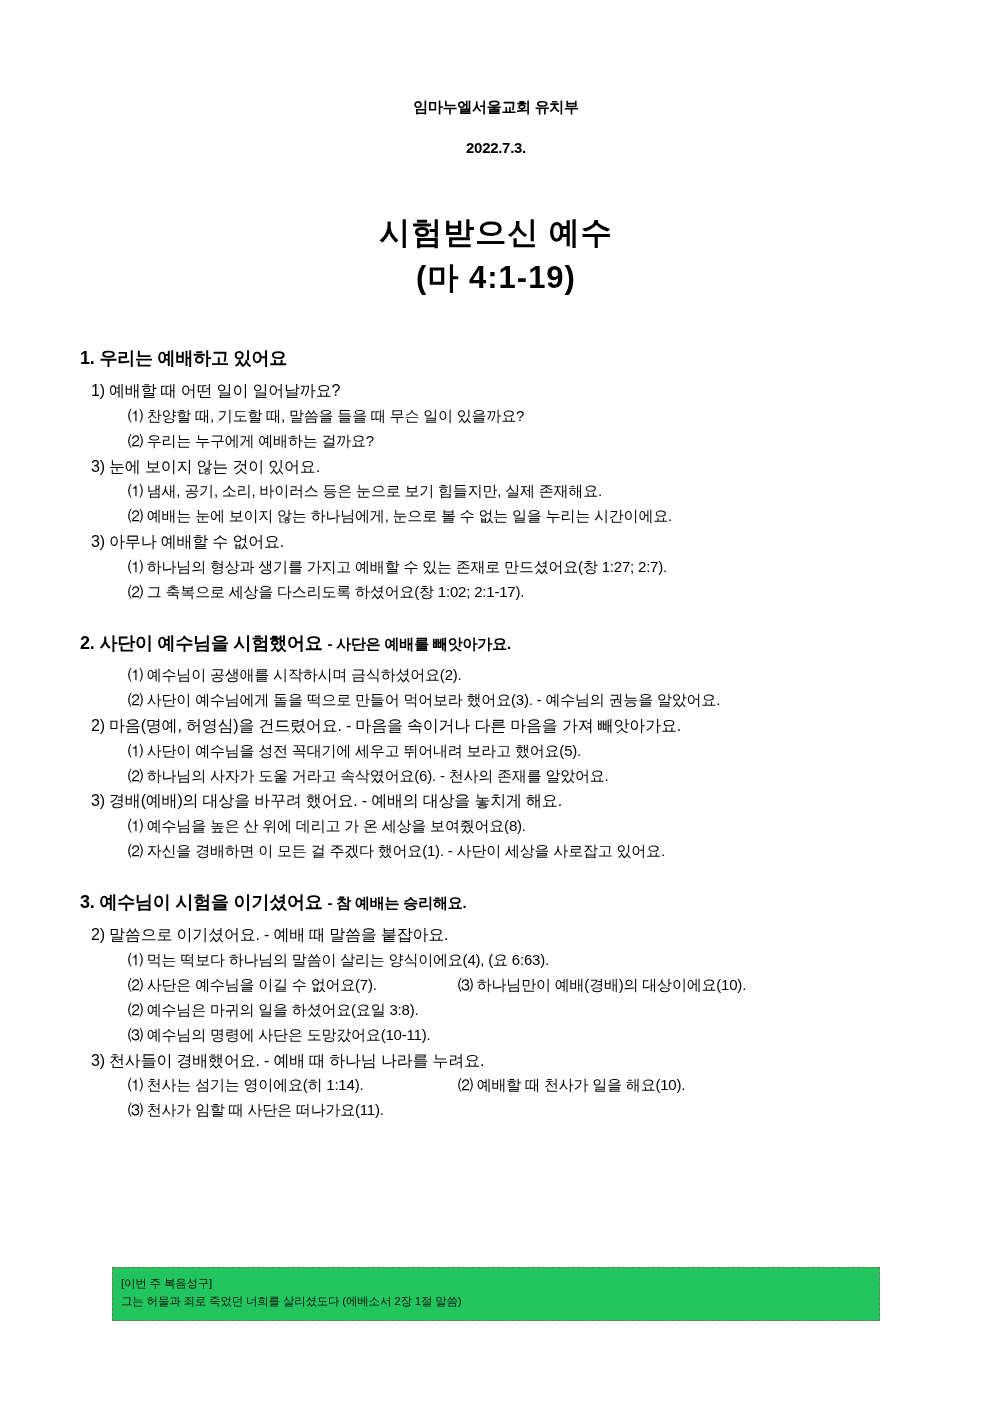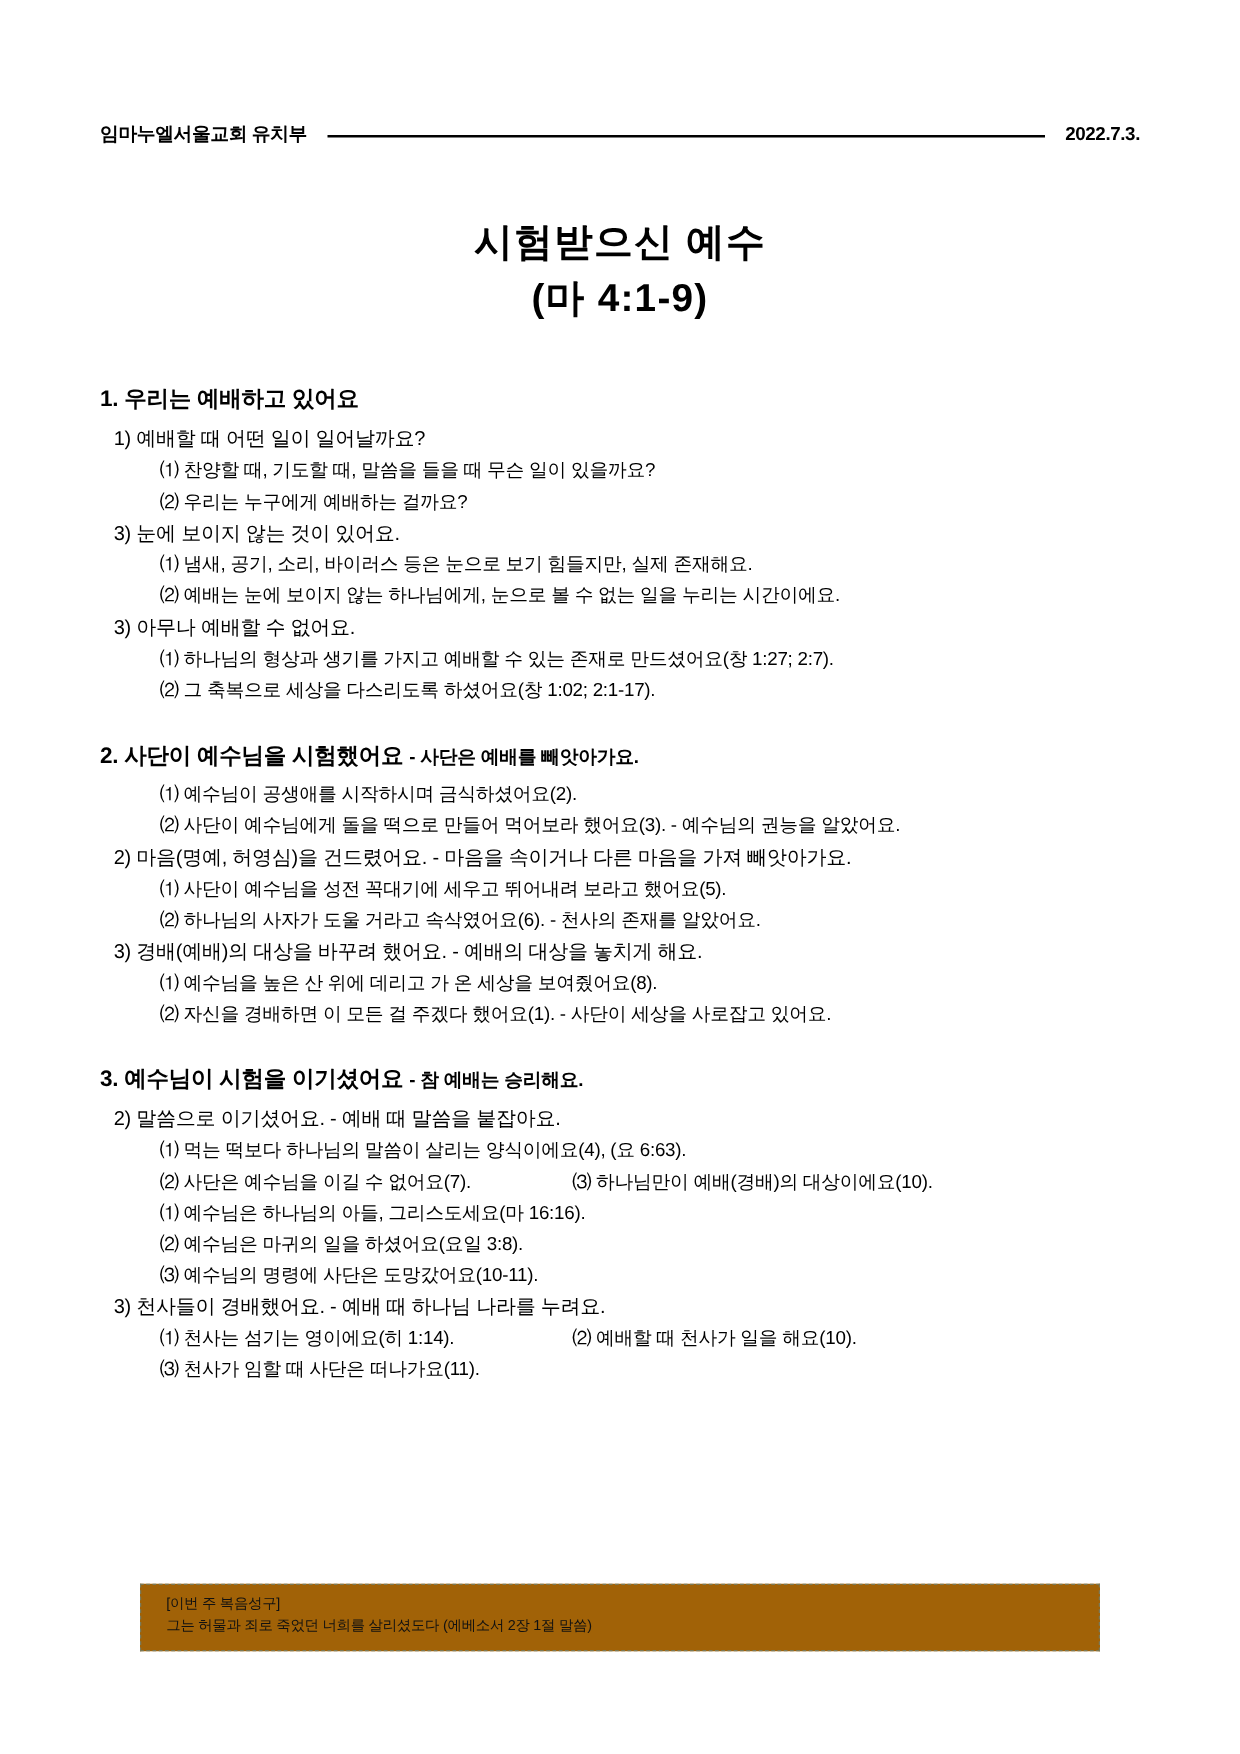--- a/index.html
+++ b/index.html
@@ -22,20 +22,21 @@
     box-sizing: border-box;
     padding: 0 80px;
   }
 
   
   .header {
     display: flex;
     align-items: center;
     padding-top: 98px;
     gap: 10px;
+    flex-direction: column;
   }
   .header-left {
     font-size: 15px;
     font-weight: bold;
     white-space: nowrap;
     letter-spacing: -0.3px;
   }
   .header-rule {
     flex: 1;
     height: 0;
@@ -98,22 +99,22 @@
   .lvl2.two-col .col-a { width: 330px; flex: none; }
   .lvl2.two-col .col-b { flex: 1; }
 
   
   .footer-box {
     position: absolute;
     left: 112px;
     right: 112px;
     bottom: 82px;
     border: 1px dashed #7a7a5a;
-    background: #a16207;
-    padding: 7px 10px 9px 20px;
+    background: #22c55e;
+    padding: 7px 10px 9px 8px;
     box-sizing: border-box;
   }
   .footer-line {
     font-size: 11.5px;
     line-height: 1.55;
     color: #111;
     letter-spacing: -0.2px;
   }
 </style>
 </head>
@@ -122,21 +123,21 @@
 <div class="page">
 
   <div class="header">
     <div class="header-left">임마누엘서울교회 유치부</div>
     <div class="header-rule"></div>
     <div class="header-right">2022.7.3.</div>
   </div>
 
   <div class="title-block">
     <div class="title-line">시험받으신 예수</div>
-    <div class="title-line">(마 4:1-9)</div>
+    <div class="title-line">(마 4:1-19)</div>
   </div>
 
   <div class="content">
 
     <div class="section">
       <div class="section-head">
         <span>1. 우리는 예배하고 있어요</span>
         <span class="dash-note"></span>
       </div>
       <div class="lvl1">1) 예배할 때 어떤 일이 일어날까요?</div>
@@ -169,21 +170,20 @@
       <div class="section-head">
         <span>3. 예수님이 시험을 이기셨어요</span>
         <span class="dash-note">- 참 예배는 승리해요.</span>
       </div>
       <div class="lvl1">2) 말씀으로 이기셨어요. - 예배 때 말씀을 붙잡아요.</div>
       <div class="lvl2">⑴ 먹는 떡보다 하나님의 말씀이 살리는 양식이에요(4), (요 6:63).</div>
       <div class="lvl2 two-col">
         <span class="col-a">⑵ 사단은 예수님을 이길 수 없어요(7).</span>
         <span class="col-b">⑶ 하나님만이 예배(경배)의 대상이에요(10).</span>
       </div>
-      <div class="lvl2">⑴ 예수님은 하나님의 아들, 그리스도세요(마 16:16).</div>
       <div class="lvl2">⑵ 예수님은 마귀의 일을 하셨어요(요일 3:8).</div>
       <div class="lvl2">⑶ 예수님의 명령에 사단은 도망갔어요(10-11).</div>
       <div class="lvl1">3) 천사들이 경배했어요. - 예배 때 하나님 나라를 누려요.</div>
       <div class="lvl2 two-col">
         <span class="col-a">⑴ 천사는 섬기는 영이에요(히 1:14).</span>
         <span class="col-b">⑵ 예배할 때 천사가 일을 해요(10).</span>
       </div>
       <div class="lvl2">⑶ 천사가 임할 때 사단은 떠나가요(11).</div>
     </div>
 

